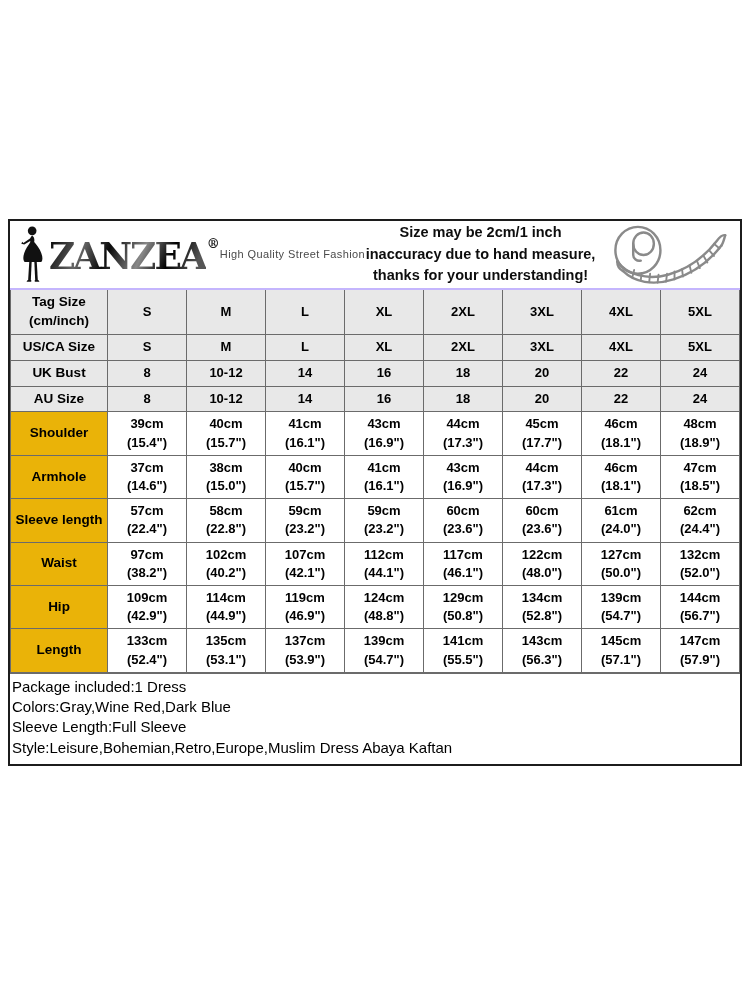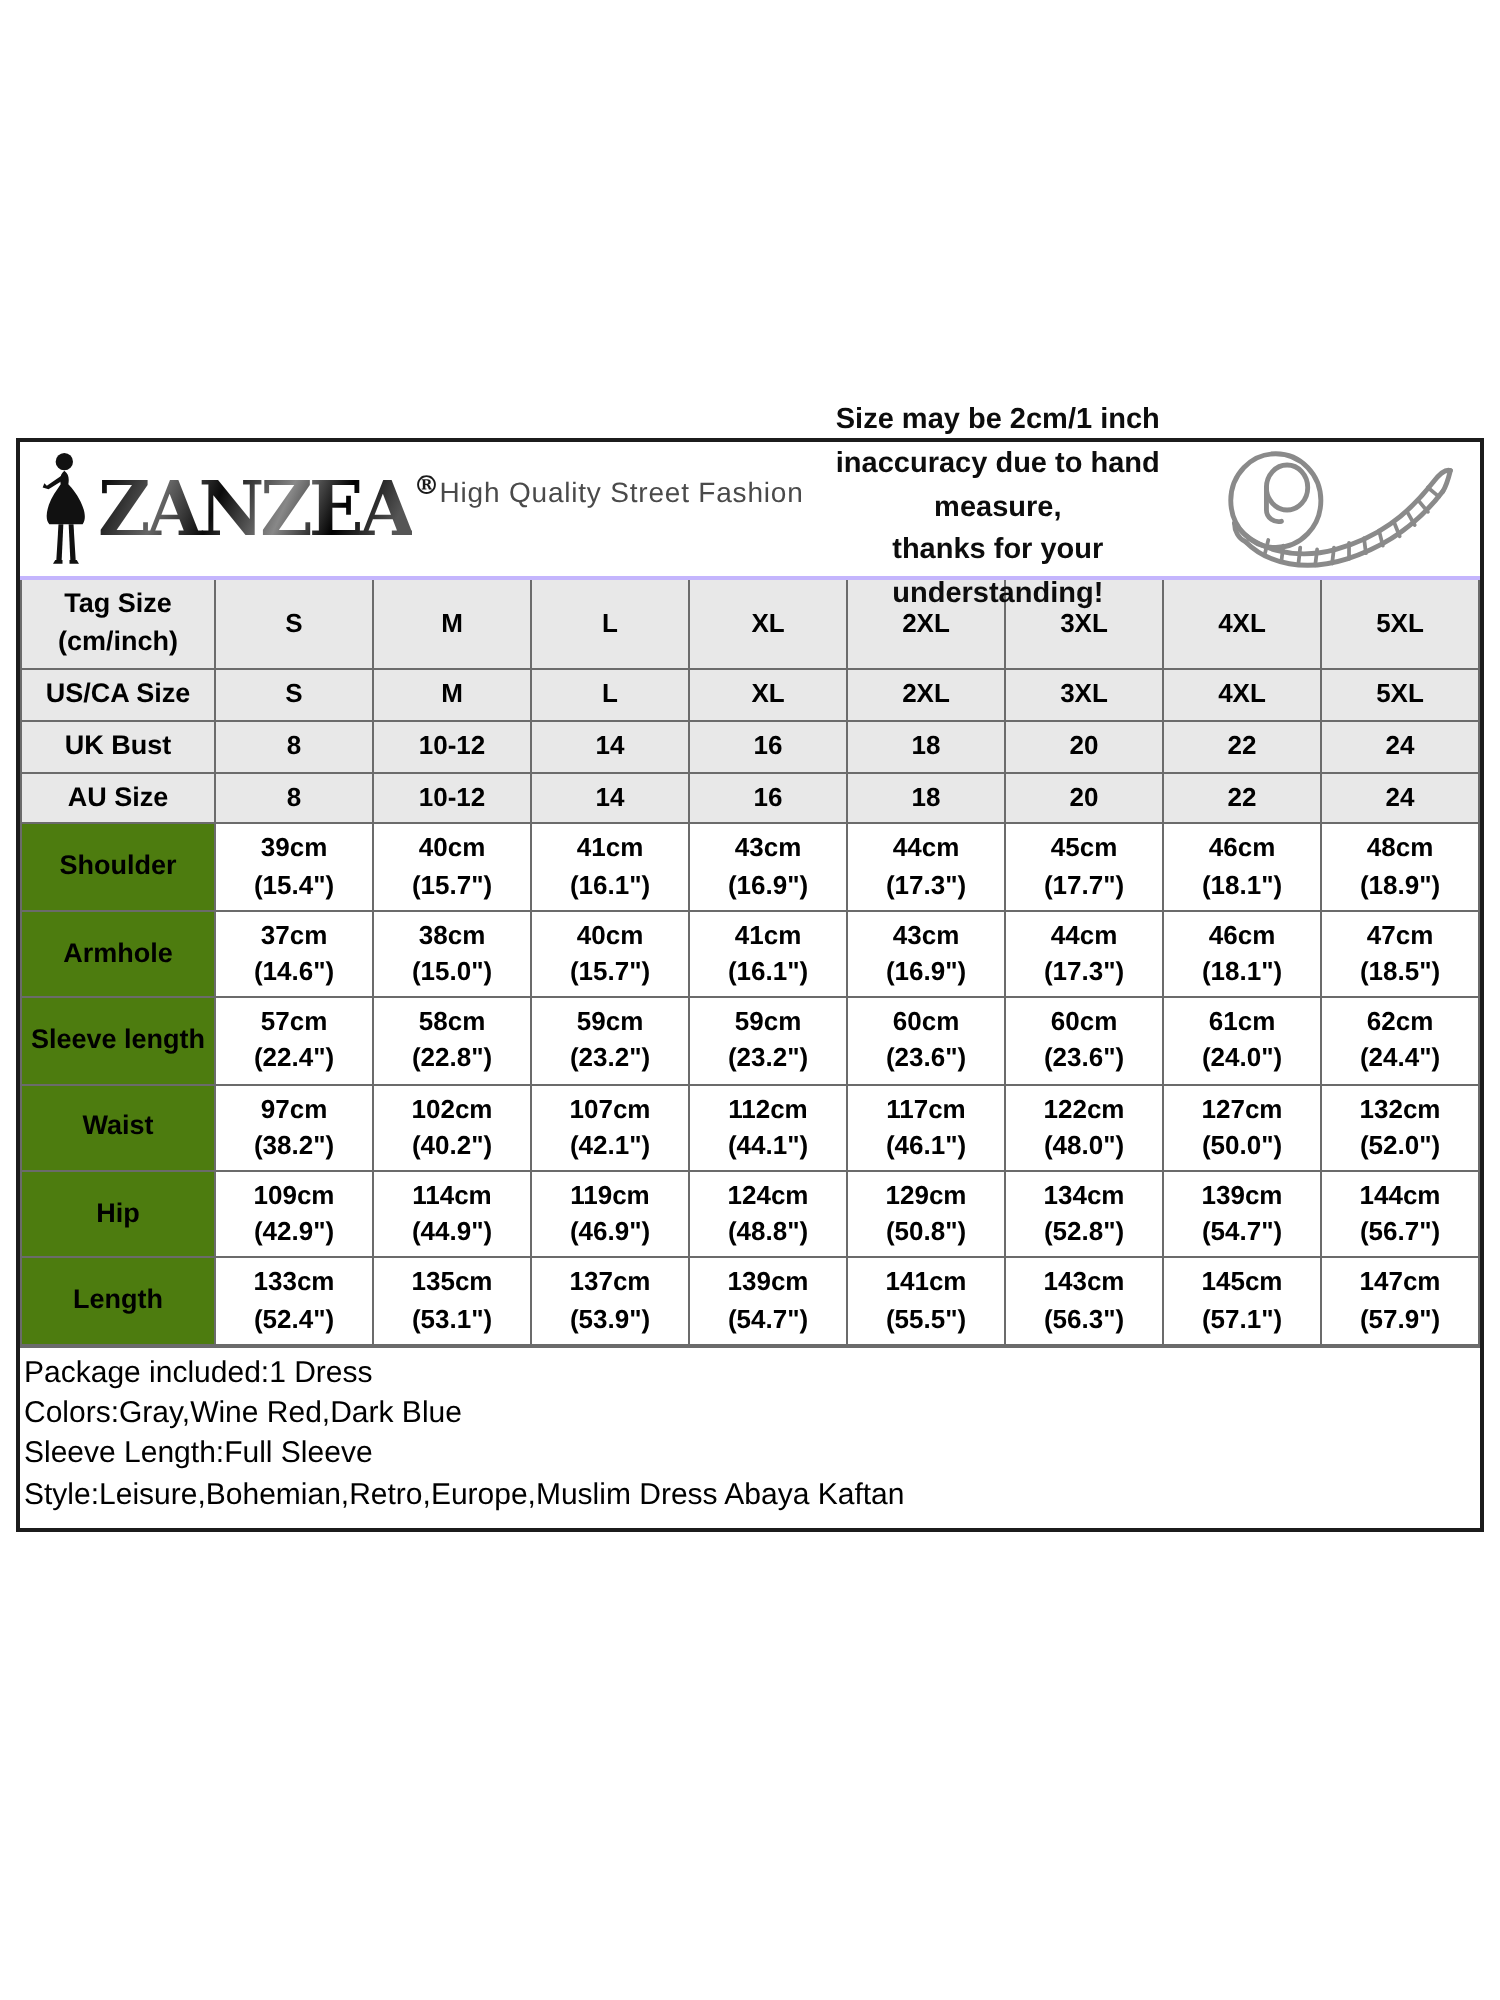--- a/index.html
+++ b/index.html
@@ -49,24 +49,24 @@
   }
   .registered {
     font-family: "DejaVu Serif", serif;
     font-size: 13px;
     font-weight: bold;
     color: #1a1a1a;
     margin-top: 0px;
     margin-left: 1px;
   }
   .tagline {
-    font-size: 14px;
+    font-size: 11px;
     color: #4a4a4a;
     letter-spacing: 0.4px;
-    margin-top: 2px;
+    margin-top: 12px;
     white-space: nowrap;
   }
   .notice {
     flex: 1;
     text-align: center;
     font-weight: bold;
     font-size: 14.5px;
     line-height: 1.5;
     color: #0d0d0d;
     padding-right: 2px;
@@ -90,21 +90,21 @@
     vertical-align: middle;
     font-weight: bold;
     font-size: 13px;
     line-height: 1.4;
     color: #000;
     padding: 3px 1px;
     white-space: pre-line;
     overflow: hidden;
   }
   table.size-table td.label-cell {
-    background: #4d7c0f;
+    background: #eab308;
     font-size: 13.5px;
   }
   table.size-table tr.shaded td { background: #e8e8e8; }
   
   .details {
     border-top: 1px solid #6b6b6b;
     padding: 3px 4px 6px 2px;
     font-weight: normal;
     font-size: 15px;
     line-height: 1.36;

